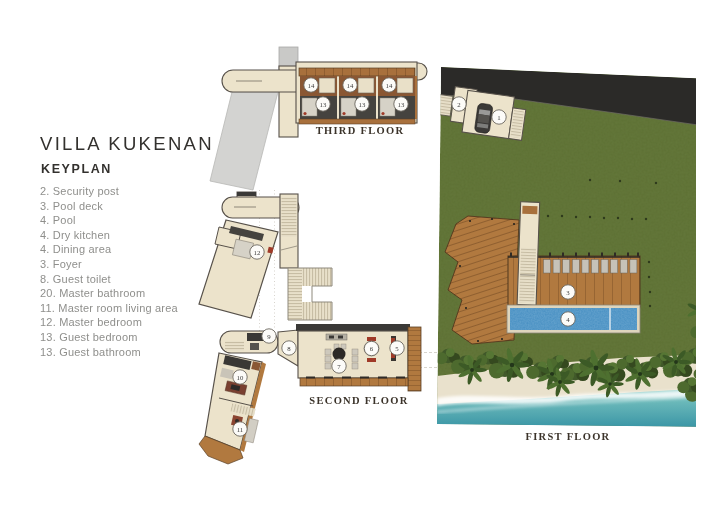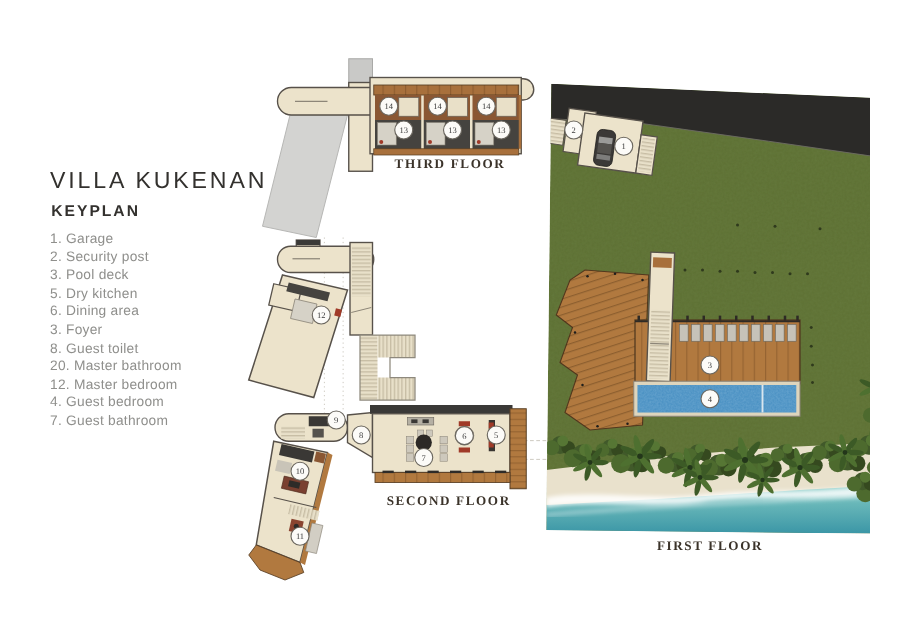--- a/index.html
+++ b/index.html
@@ -24,31 +24,32 @@
 </style>
 </head>
 <body>
 
 <div class="sheet">
 
   <div class="left-panel">
     <h1 class="title">VILLA KUKENAN</h1>
     <h2 class="subtitle">KEYPLAN</h2>
     <div class="kp-list">
-      <div class="kp-item">1. Garage</div>
       <div class="kp-item">2. Security post</div>
       <div class="kp-item">3. Pool deck</div>
-      <div class="kp-item">5. Dry kitchen</div>
-      <div class="kp-item">6. Dining area</div>
+      <div class="kp-item">4. Pool</div>
+      <div class="kp-item">4. Dry kitchen</div>
+      <div class="kp-item">4. Dining area</div>
       <div class="kp-item">3. Foyer</div>
       <div class="kp-item">8. Guest toilet</div>
       <div class="kp-item">20. Master bathroom</div>
+      <div class="kp-item">11. Master room living area</div>
       <div class="kp-item">12. Master bedroom</div>
-      <div class="kp-item">4. Guest bedroom</div>
-      <div class="kp-item">7. Guest bathroom</div>
+      <div class="kp-item">13. Guest bedroom</div>
+      <div class="kp-item">13. Guest bathroom</div>
     </div>
   </div>
 
   <svg class="plans" width="720" height="509" viewBox="0 0 720 509">
     <defs>
       <pattern id="stairH" width="4" height="3" patternUnits="userSpaceOnUse">
         <rect width="4" height="3" fill="#e8e0c9"></rect>
           <line x1="0" y1="0.6" x2="4" y2="0.6" stroke="#b3a78e" stroke-width="0.7"></line>
       </pattern>
       <pattern id="stairV" width="3" height="4" patternUnits="userSpaceOnUse">

